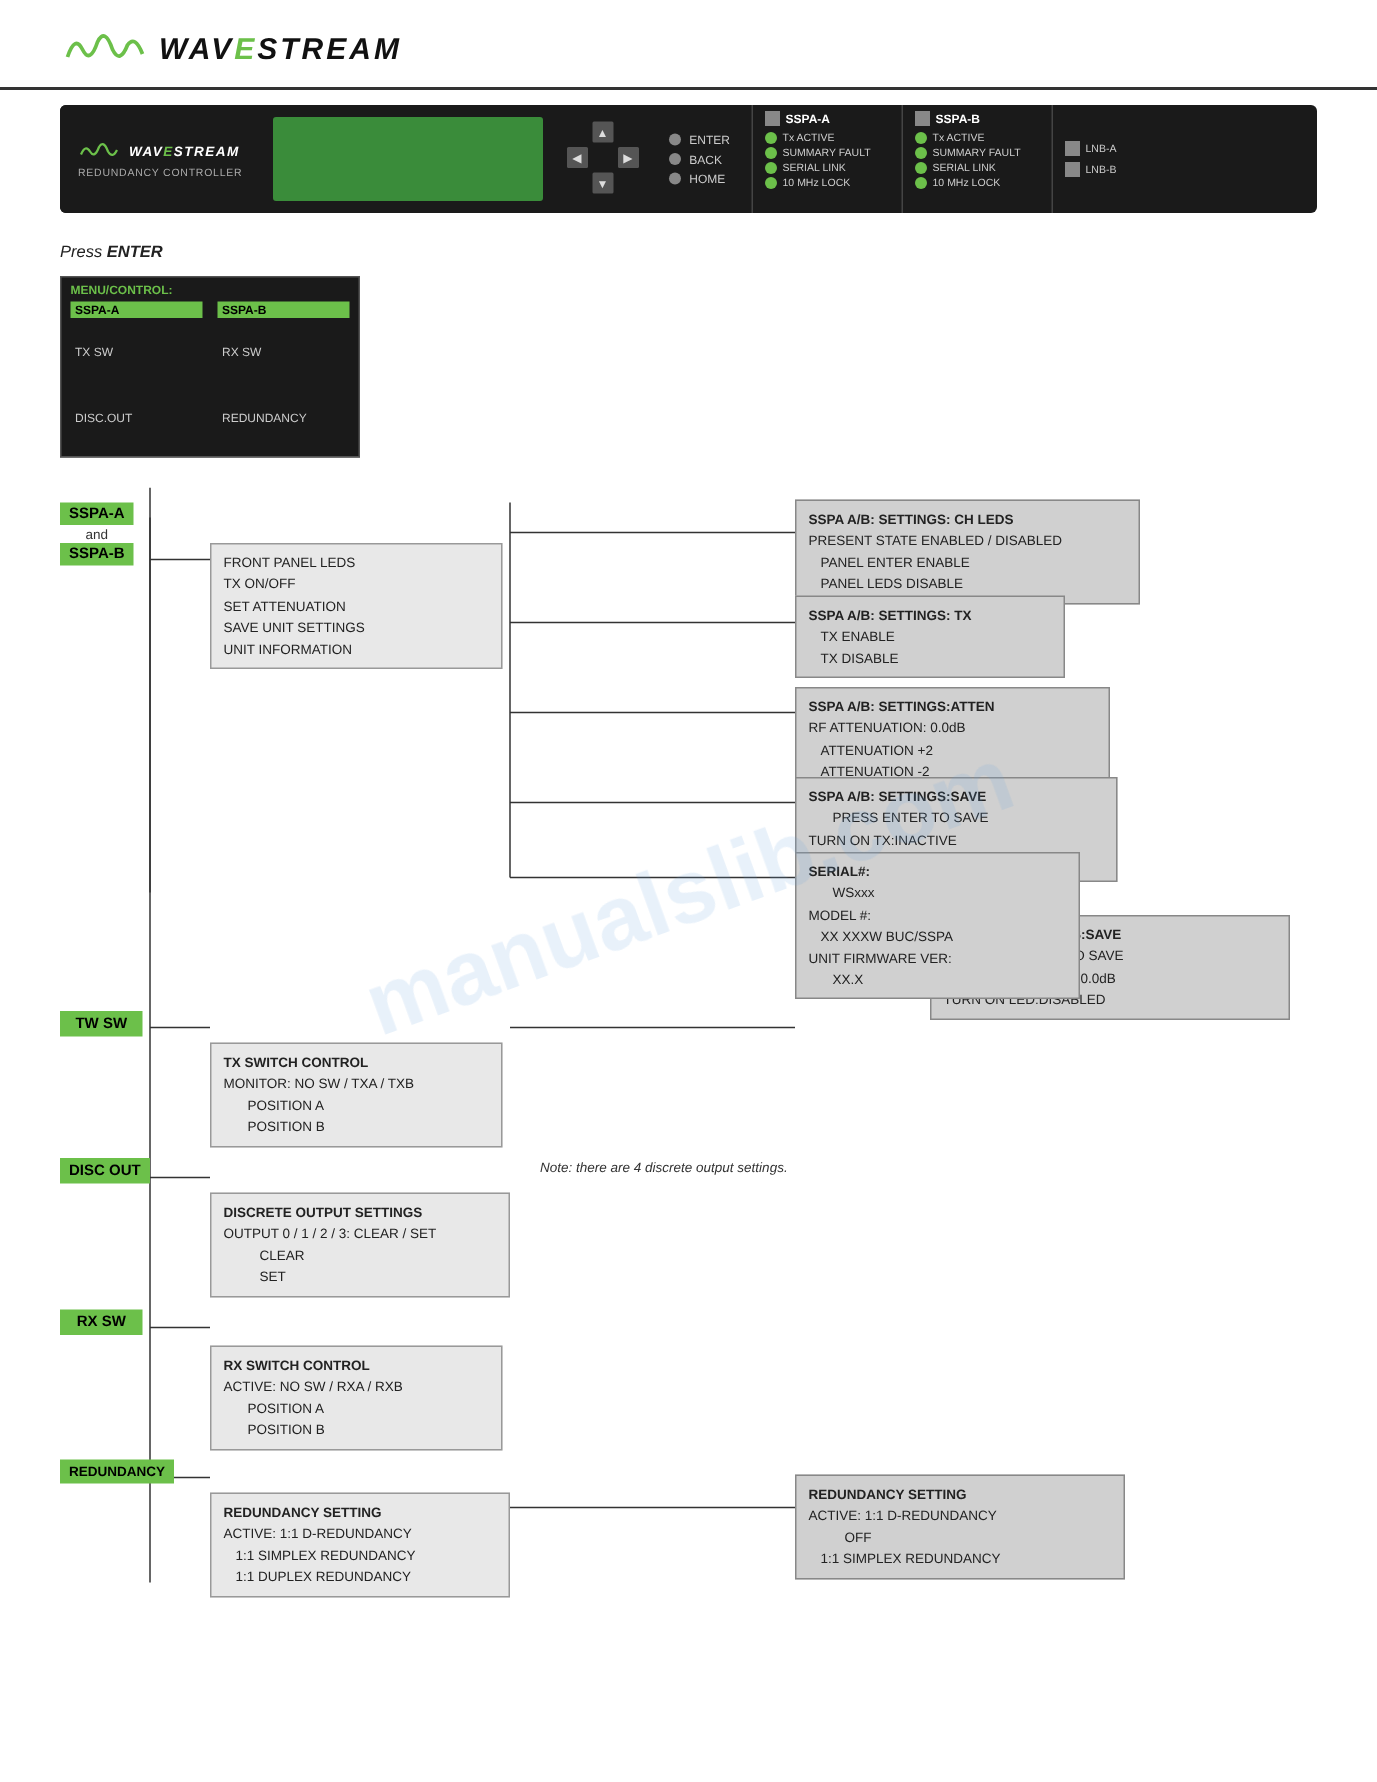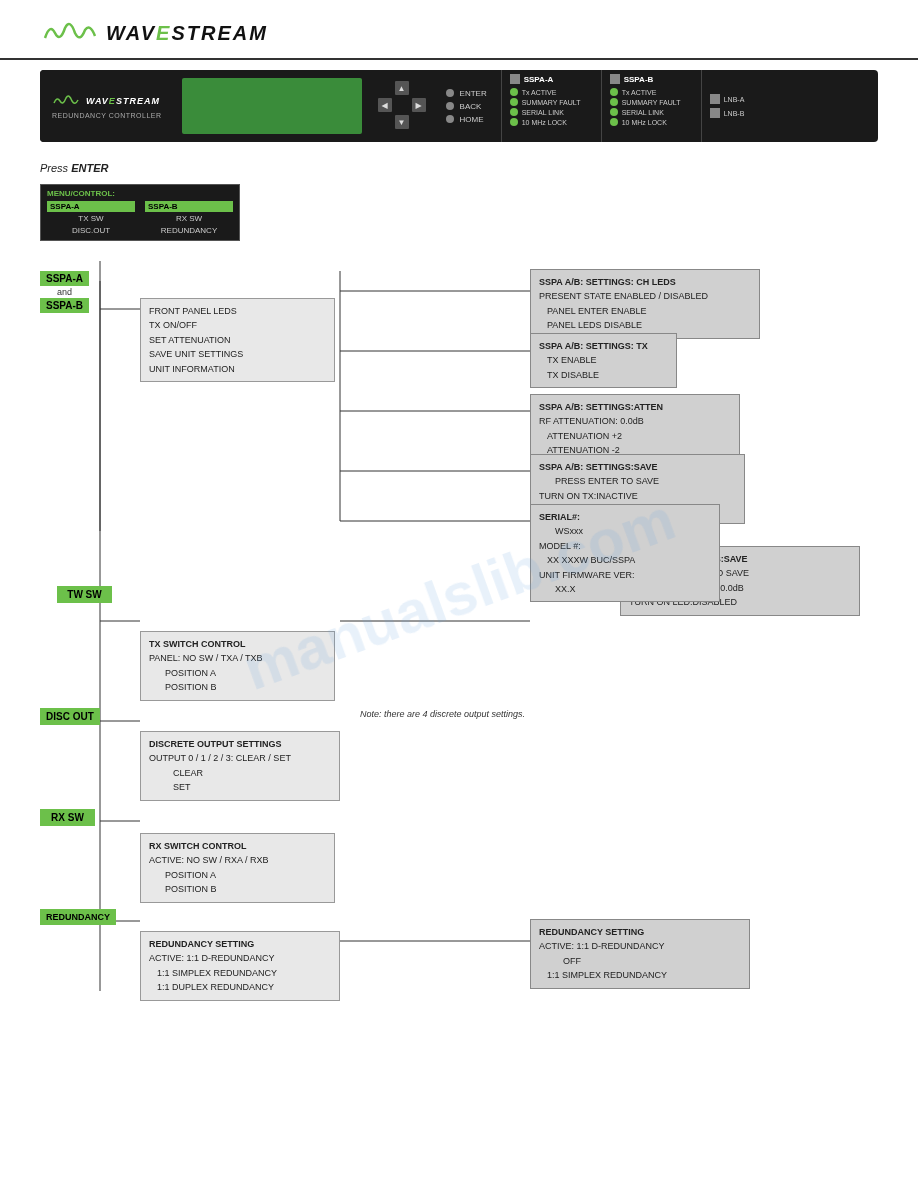--- a/index.html
+++ b/index.html
@@ -228,22 +228,21 @@
       background: #6cc04a;
       color: #000;
       font-size: 8px;
       font-weight: bold;
       padding: 1px 3px;
       cursor: pointer;
     }
     .menu-item-plain {
       color: #ccc;
       font-size: 8px;
-      padding: 1px 3px;
-      text-align: center;
+      padding: 17px 3px;
     }
 
     
     .node-label {
       display: inline-block;
       background: #6cc04a;
       color: #000;
       font-size: 10px;
       font-weight: bold;
       padding: 3px 6px;
@@ -508,21 +507,21 @@
       <div>UNIT INFORMATION</div>
     </div>
 
     <div class="pos-item node-box-dark" style="left:490px; top:8px; width:230px;">
       <div style="font-weight:bold;">SSPA A/B: SETTINGS: CH LEDS</div>
       <div>PRESENT STATE ENABLED / DISABLED</div>
       <div style="padding-left:8px;">PANEL ENTER ENABLE</div>
       <div style="padding-left:8px;">PANEL LEDS DISABLE</div>
     </div>
 
-    <div class="pos-item node-box-dark" style="left:490px; top:72px; width:147px;">
+    <div class="pos-item node-box-dark" style="left:490px; top:72px; width:180px;">
       <div style="font-weight:bold;">SSPA A/B: SETTINGS: TX</div>
       <div style="padding-left:8px;">TX ENABLE</div>
       <div style="padding-left:8px;">TX DISABLE</div>
     </div>
 
     <div class="pos-item node-box-dark" style="left:490px; top:133px; width:210px;">
       <div style="font-weight:bold;">SSPA A/B: SETTINGS:ATTEN</div>
       <div>RF ATTENUATION: 0.0dB</div>
       <div style="padding-left:8px;">ATTENUATION +2</div>
       <div style="padding-left:8px;">ATTENUATION -2</div>
@@ -544,27 +543,27 @@
 
     <div class="pos-item node-box-dark" style="left:490px; top:243px; width:190px;">
       <div style="font-weight:bold;">SERIAL#:</div>
       <div style="padding-left:16px;">WSxxx</div>
       <div>MODEL #:</div>
       <div style="padding-left:8px;">XX XXXW BUC/SSPA</div>
       <div>UNIT FIRMWARE VER:</div>
       <div style="padding-left:16px;">XX.X</div>
     </div>
 
-    <div class="pos-item" style="left:0px; top:325px;margin-left:17px;">
+    <div class="pos-item" style="left:0px; top:349px;">
       <span class="node-label">TW SW</span>
     </div>
 
     <div class="pos-item node-box" style="left:100px; top:338px; width:195px;">
       <div style="font-weight:bold;">TX SWITCH CONTROL</div>
-      <div>PANEL: NO SW / TXA / TXB</div>
+      <div>MONITOR: NO SW / TXA / TXB</div>
       <div style="padding-left:16px;">POSITION A</div>
       <div style="padding-left:16px;">POSITION B</div>
     </div>
 
     <div class="pos-item" style="left:0px; top:447px;">
       <span class="node-label">DISC OUT</span>
     </div>
 
     <div class="pos-item node-box" style="left:100px; top:438px; width:200px;">
       <div style="font-weight:bold;">DISCRETE OUTPUT SETTINGS</div>

